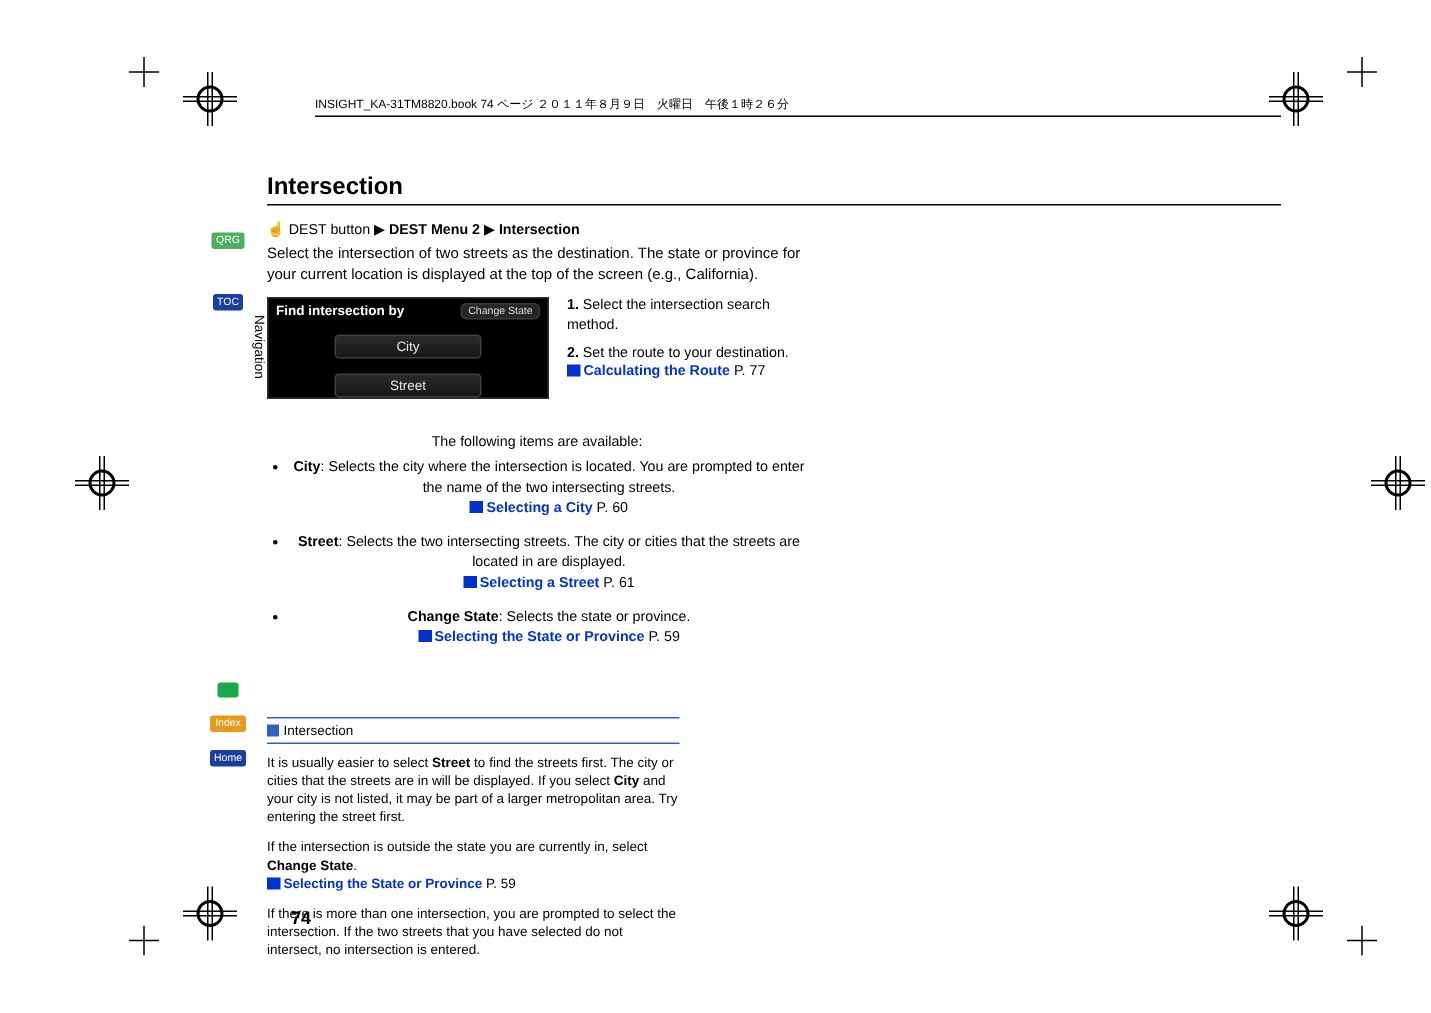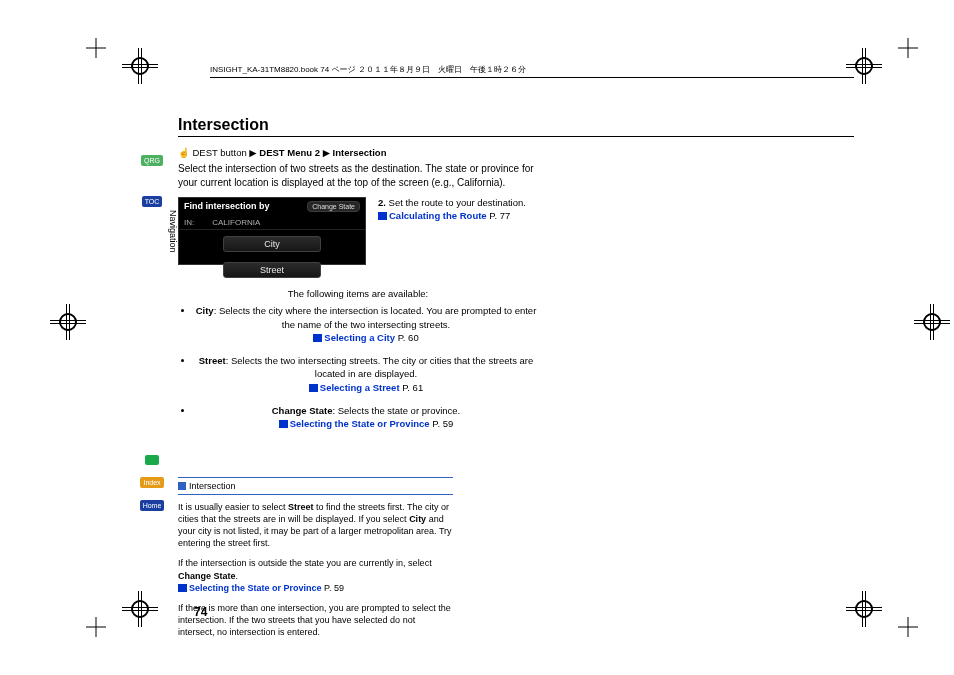--- a/index.html
+++ b/index.html
@@ -318,33 +318,33 @@
         <b>Intersection</b>
       </div>
       <div class="intro">Select the intersection of two streets as the destination. The state or province for your current location is displayed at the top of the screen (e.g., California).</div>
 
       <div class="embed-row">
         <div class="screenshot">
           <div class="find-row">
             <span>Find intersection by</span>
             <span class="change-btn">Change State</span>
           </div>
-          <div class="state-row">
-            <span>IN:</span>
-            <span>CALIFORNIA</span>
-          </div>
           <div class="btn-row">
               <div class="menu-btn">City</div>
             </div>
           <div class="btn-row">
               <div class="menu-btn">Street</div>
             </div>
         </div>
 
         <div class="steps">
+          <div class="step">
+            <b>1.</b>
+            <span>Select the intersection search method.</span>
+          </div>
           <div class="step">
             <b>2.</b>
             <span>Set the route to your destination.</span><br>
             <span class="link-arrow"></span><span class="link-ref">Calculating the Route</span>
             <span class="pnum">P. 77</span>
           </div>
         </div>
       </div>
 
       <div class="items">

